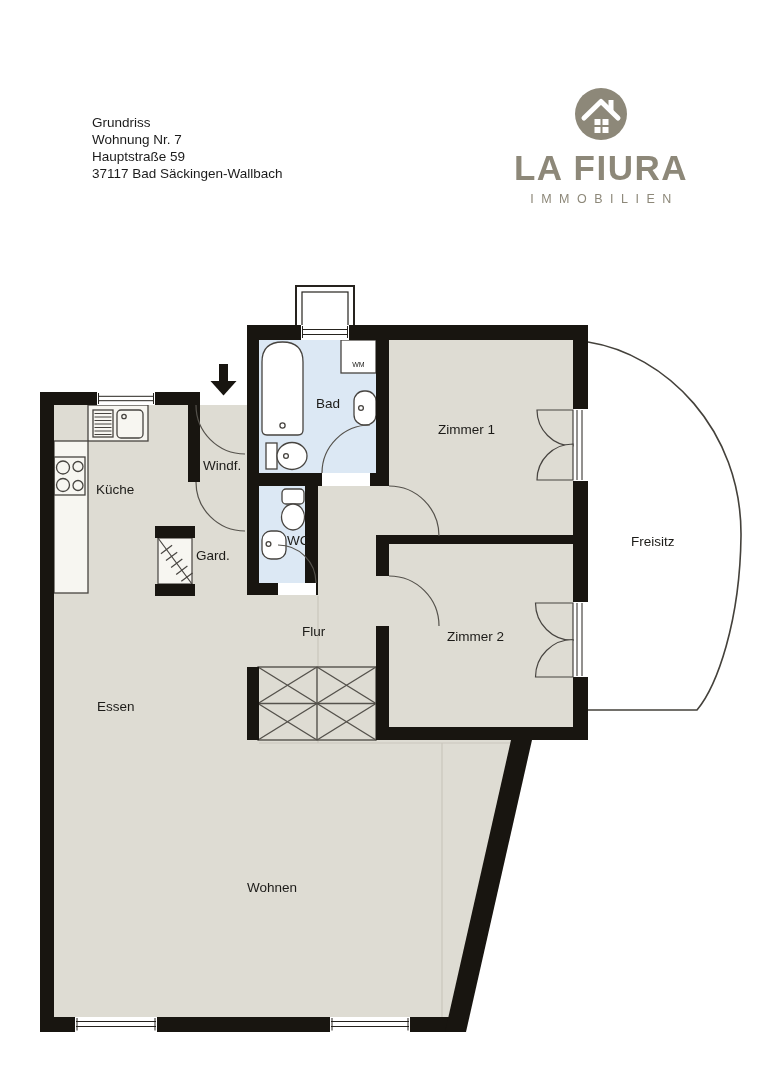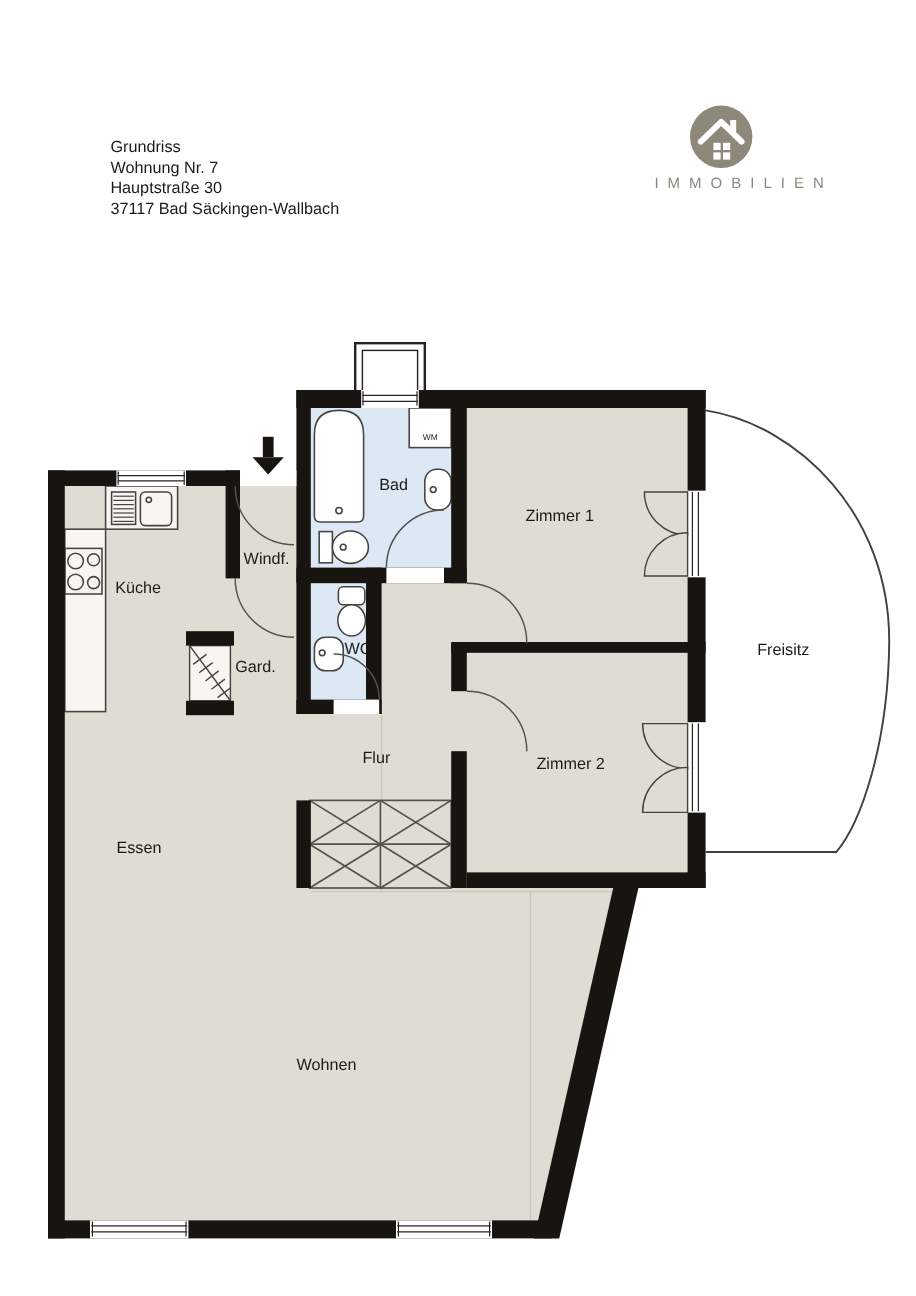--- a/index.html
+++ b/index.html
@@ -5,46 +5,47 @@
   html,body{margin:0;padding:0;background:#ffffff;}
   .page{position:relative;width:763px;height:1080px;background:#ffffff;overflow:hidden;
         font-family:"Liberation Sans",sans-serif;margin-top:24px;}
   .header-block{position:absolute;left:92px;top:90px;font-size:13.5px;line-height:17px;
         color:#1b1b1b;}
   .logo{position:absolute;left:508px;top:62px;width:186px;text-align:center;color:#8d8879;}
   .logo-icon{display:block;margin:0 auto;}
   .logo-brand{margin-top:6px;font-size:35px;font-weight:bold;letter-spacing:1.5px;
         white-space:nowrap;}
   .logo-tagline{margin-top:4px;font-size:12.5px;letter-spacing:7.5px;text-indent:7px;
-        white-space:nowrap;text-align:right;}
+        white-space:nowrap;}
   svg text{font-family:"Liberation Sans",sans-serif;fill:#1c1b18;font-size:13.5px;}
   svg text.tiny{font-size:7px;}
 </style>
 </head>
 <body>
 
 <div class="page">
 
   <div class="header-block">
     <div>Grundriss</div>
     <div>Wohnung Nr. 7</div>
-    <div>Hauptstraße 30</div>
+    <div>Hauptstraße 59</div>
     <div>37117 Bad Säckingen-Wallbach</div>
   </div>
 
   <div class="logo">
     <svg class="logo-icon" width="56" height="56" viewBox="0 0 56 56">
       <circle cx="28" cy="28" r="26" fill="#8d8879"></circle>
       <rect x="35.5" y="14" width="5" height="11" fill="#ffffff"></rect>
       <path d="M11,32 L28,15.5 L45,32" fill="none" stroke="#ffffff" stroke-width="5" stroke-linejoin="round" stroke-linecap="round"></path>
       <rect x="21.5" y="33" width="6" height="6" fill="#ffffff"></rect>
       <rect x="29.5" y="33" width="6" height="6" fill="#ffffff"></rect>
       <rect x="21.5" y="41" width="6" height="6" fill="#ffffff"></rect>
       <rect x="29.5" y="41" width="6" height="6" fill="#ffffff"></rect>
     </svg>
+    <div class="logo-brand">LA FIURA</div>
     <div class="logo-tagline">IMMOBILIEN</div>
   </div>
 
   <svg width="763" height="1080" viewBox="0 0 763 1080" style="position:absolute;left:0;top:0;">
 
     <g>
       <polygon points="54,374 250,374 250,308 581,308 581,706 516,706 450,1004 54,1004" fill="#dedcd3"></polygon>
       <rect x="252" y="305" width="130" height="150" fill="#dce8f4"></rect>
       <rect x="252" y="449" width="62" height="120" fill="#dce8f4"></rect>
     </g>

